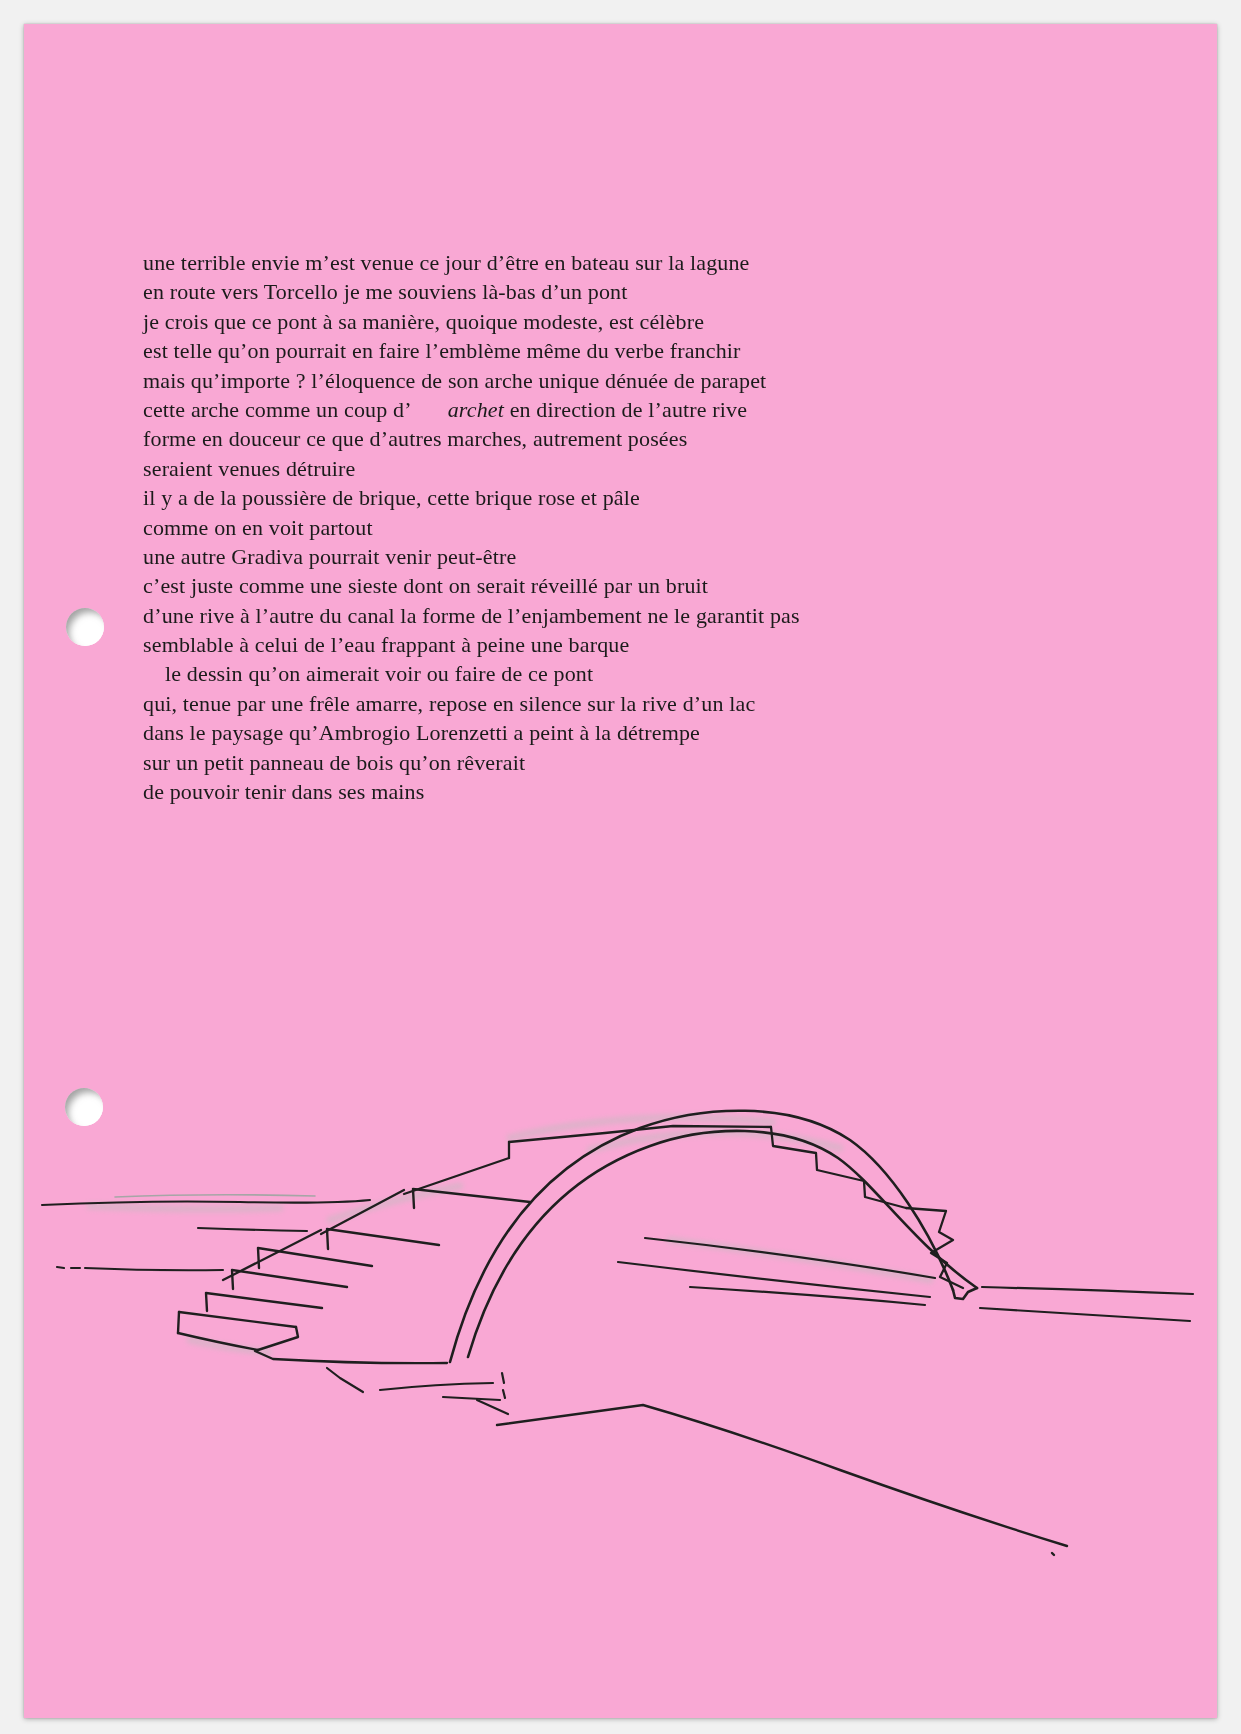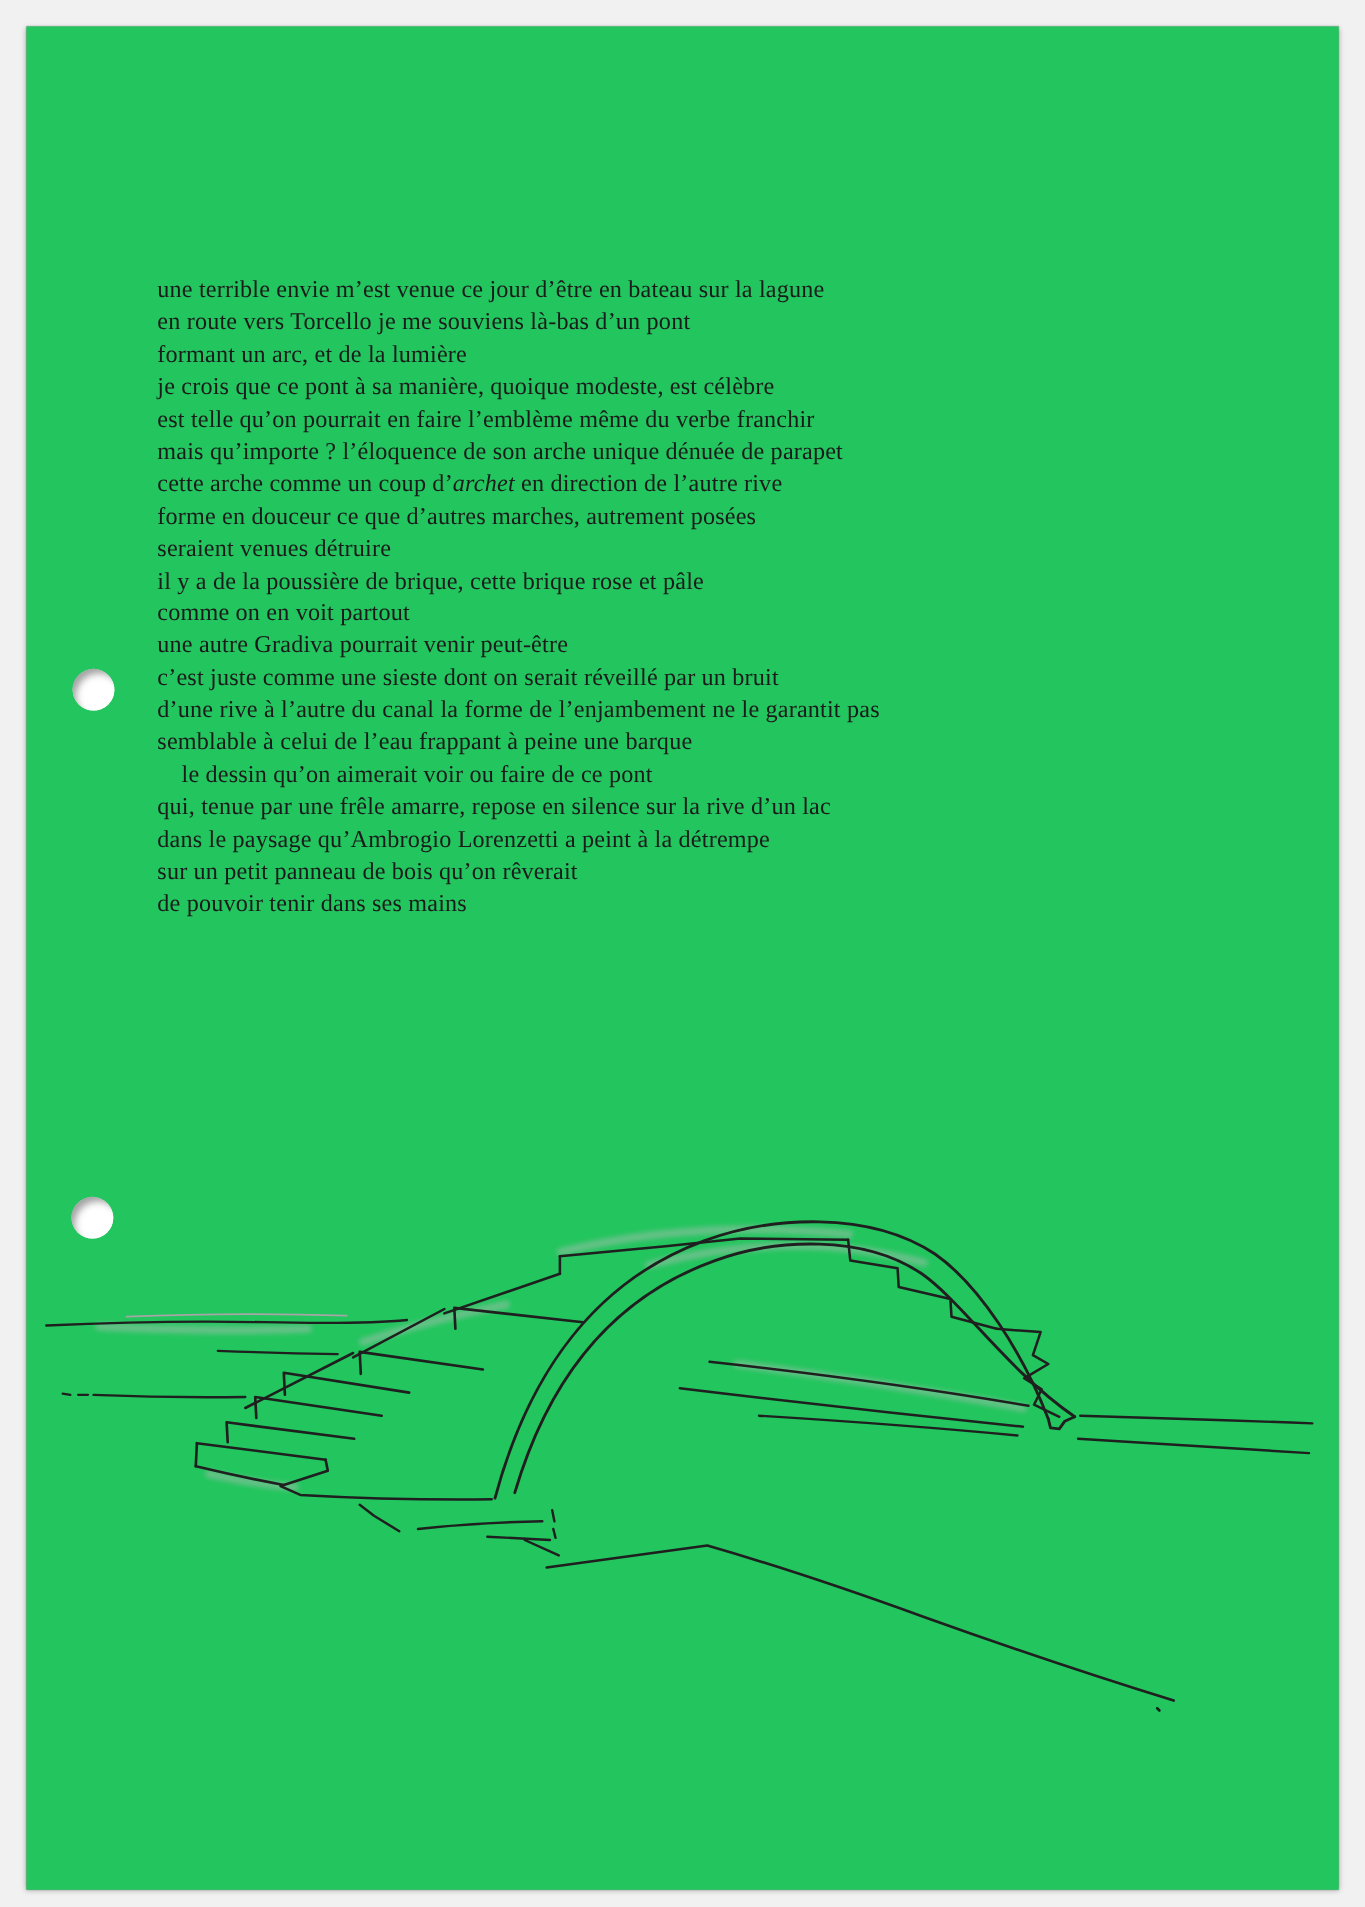--- a/index.html
+++ b/index.html
@@ -5,32 +5,32 @@
   html,body{margin:0;padding:0;}
   body{
     width:1241px;height:1734px;
     background:#f1f1f1;
     font-family:"Liberation Serif","DejaVu Serif",serif;
     position:relative;overflow:hidden;
   }
   .page{
     position:absolute;left:24px;top:24px;
     width:1193px;height:1694px;
-    background:#22c55e;
+    background:#f9a8d4;
     box-shadow:0 1px 5px rgba(0,0,0,0.30), 0 0 1px rgba(0,0,0,0.25);
   }
   .poem{
     position:absolute;left:119px;top:224px;width:940px;
     font-size:22px;line-height:29.4px;
     color:#1b1b1b;letter-spacing:0.15px;
     white-space:nowrap;
   }
   .poem .line{height:29.4px;}
   .poem .line.indent{padding-left:22px;}
-  .poem em{font-style:italic;}
+  .poem em{font-style:italic;margin-left:36px;}
   .hole{
     position:absolute;width:38px;height:38px;border-radius:50%;
     background:#fff;
     box-shadow:inset 5px 6px 7px -2px rgba(105,105,105,0.62),
                inset -2px -3px 4px rgba(255,255,255,1);
   }
   .hole.h1{left:42px;top:584px;}
   .hole.h2{left:41px;top:1064px;}
   .sketch{position:absolute;left:6px;top:966px;}
 </style>
@@ -38,21 +38,20 @@
 <body>
 
 <div class="page">
 
   <div class="hole h1"></div>
   <div class="hole h2"></div>
 
   <div class="poem">
     <div class="line">une terrible envie m’est venue ce jour d’être en bateau sur la lagune</div>
     <div class="line">en route vers Torcello je me souviens là-bas d’un pont</div>
-    <div class="line">formant un arc, et de la lumière</div>
     <div class="line">je crois que ce pont à sa manière, quoique modeste, est célèbre</div>
     <div class="line">est telle qu’on pourrait en faire l’emblème même du verbe franchir</div>
     <div class="line">mais qu’importe ? l’éloquence de son arche unique dénuée de parapet</div>
     <div class="line"><span>cette arche comme un coup d’</span><em>archet</em><span> en direction de l’autre rive</span></div>
     <div class="line">forme en douceur ce que d’autres marches, autrement posées</div>
     <div class="line">seraient venues détruire</div>
     <div class="line">il y a de la poussière de brique, cette brique rose et pâle</div>
     <div class="line">comme on en voit partout</div>
     <div class="line">une autre Gradiva pourrait venir peut-être</div>
     <div class="line">c’est juste comme une sieste dont on serait réveillé par un bruit</div>

